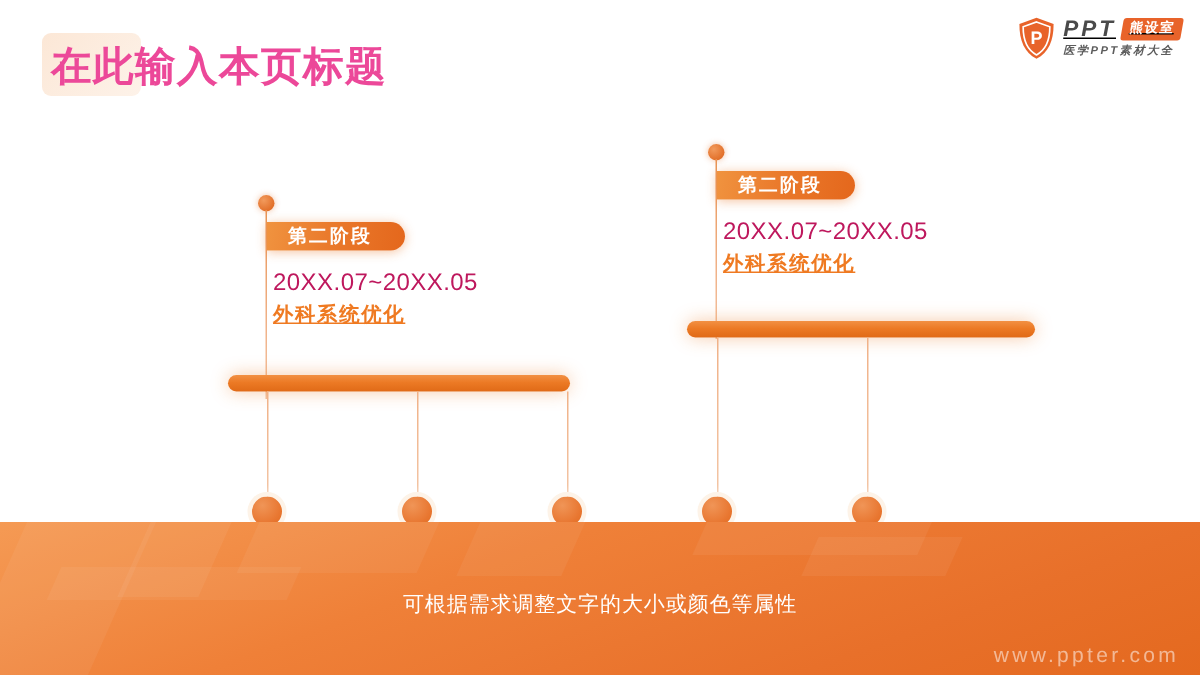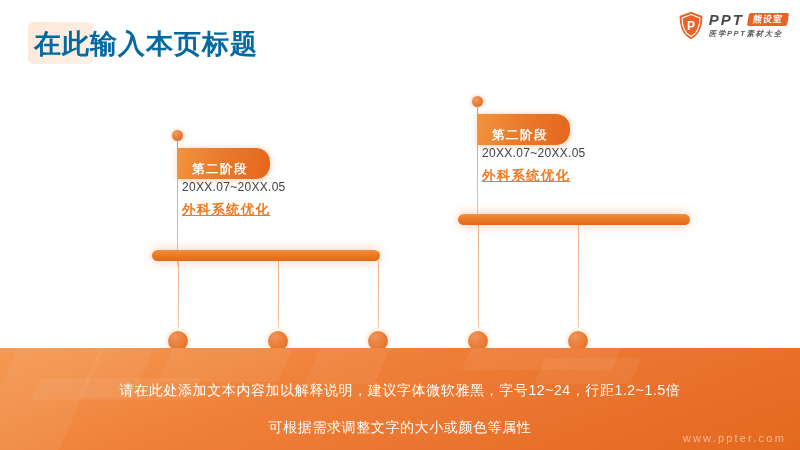--- a/index.html
+++ b/index.html
@@ -29,21 +29,21 @@
     border-radius: 6px;
     background: linear-gradient(135deg, #fbe3cf 0%, #fdf0e5 100%);
     opacity: 0.85;
   }
   .page-title {
     position: absolute;
     left: 34px;
     top: 24px;
     font-size: 27px;
     font-weight: bold;
-    color: #0369a1;
+    color: #ec4899;
     letter-spacing: 1px;
     line-height: 40px;
     white-space: nowrap;
   }
 
   
   .logo {
     position: absolute;
     right: 12px;
     top: 8px;
@@ -62,21 +62,21 @@
     inset: 0;
   }
   .logo-text-wrap {
     display: flex;
     flex-direction: column;
     justify-content: center;
     line-height: 1;
   }
   .logo-row1 {
     display: flex;
-    align-items: center;
+    text-decoration: underline;
   }
   .logo-ppt {
     font-size: 15px;
     font-weight: bold;
     font-style: italic;
     color: #4a4a4a;
     letter-spacing: 2px;
   }
   .logo-badge {
     margin-left: 4px;
@@ -116,36 +116,36 @@
   .stage-line {
     position: absolute;
     width: 1.2px;
     left: 5px;
     top: 10px;
     background: linear-gradient(to bottom, #e89455 0%, #f0b187 60%, #f3c3a2 100%);
   }
   .stage-pill {
     position: absolute;
     height: 19px;
-    padding: 12px 22px 0 14px;
+    padding: 0 22px 0 14px;
     display: flex;
     align-items: center;
     background: linear-gradient(100deg, #f0933f 0%, #ea7a2c 45%, #e4671c 100%);
     border-radius: 0 14px 14px 0;
     color: #ffffff;
     font-size: 12.5px;
     font-weight: bold;
     letter-spacing: 1.5px;
     box-shadow: 0 1px 7px rgba(232,122,44,0.45);
     white-space: nowrap;
   }
   .stage-date {
     position: absolute;
-    font-size: 12px;
-    color: #404040;
+    font-size: 16px;
+    color: #be185d;
     letter-spacing: 0.3px;
     white-space: nowrap;
   }
   .stage-desc {
     position: absolute;
     font-size: 13.5px;
     font-weight: bold;
     color: #ef7a22;
     letter-spacing: 1.2px;
     white-space: nowrap;
@@ -200,21 +200,21 @@
     line-height: 25px;
     letter-spacing: 0.6px;
   }
   .band-text .l2 { display: block; margin-top: 12px; }
 
   .watermark {
     position: absolute;
     right: 14px;
     bottom: 6px;
     color: rgba(255,255,255,0.52);
-    font-size: 11px;
+    font-size: 14px;
     letter-spacing: 2.2px;
   }
 
   
   .milestone {
     position: absolute;
     width: 26px;
     height: 26px;
     border-radius: 50%;
     border: 3px solid #fdf3e8;
@@ -281,20 +281,19 @@
   <div class="band">
     <div class="band-streak s1"></div>
     <div class="band-streak s2"></div>
     <div class="band-streak s3"></div>
     <div class="band-streak s4"></div>
     <div class="band-streak s5"></div>
     <div class="band-streak s6"></div>
     <div class="band-streak s7"></div>
 
     <div class="band-text">
-      <span>请在此处添加文本内容加以解释说明，建议字体微软雅黑，字号12~24，行距1.2~1.5倍</span>
       <span class="l2">可根据需求调整文字的大小或颜色等属性</span>
     </div>
 
     <div class="watermark">www.ppter.com</div>
   </div>
 
 </div>
 
 </body></html>

